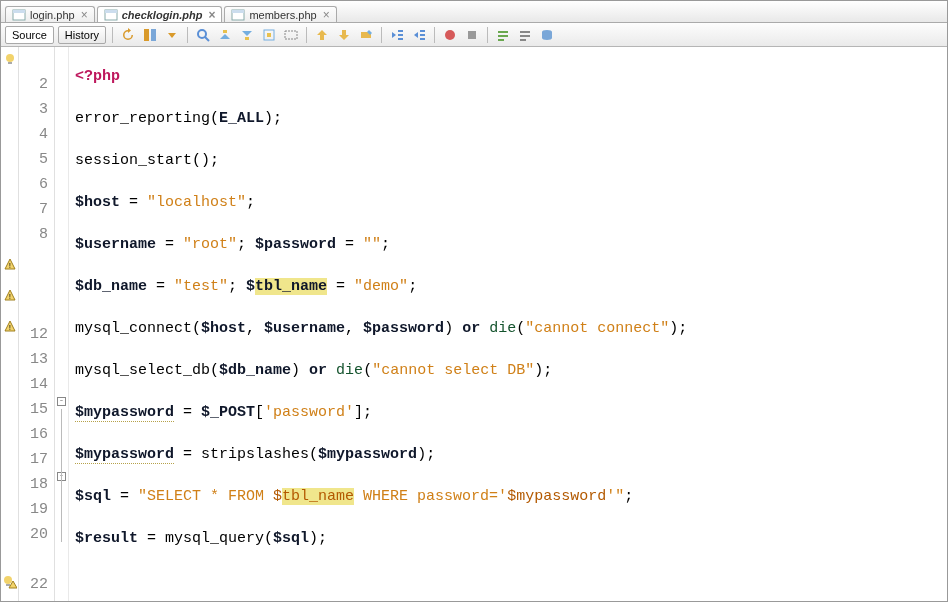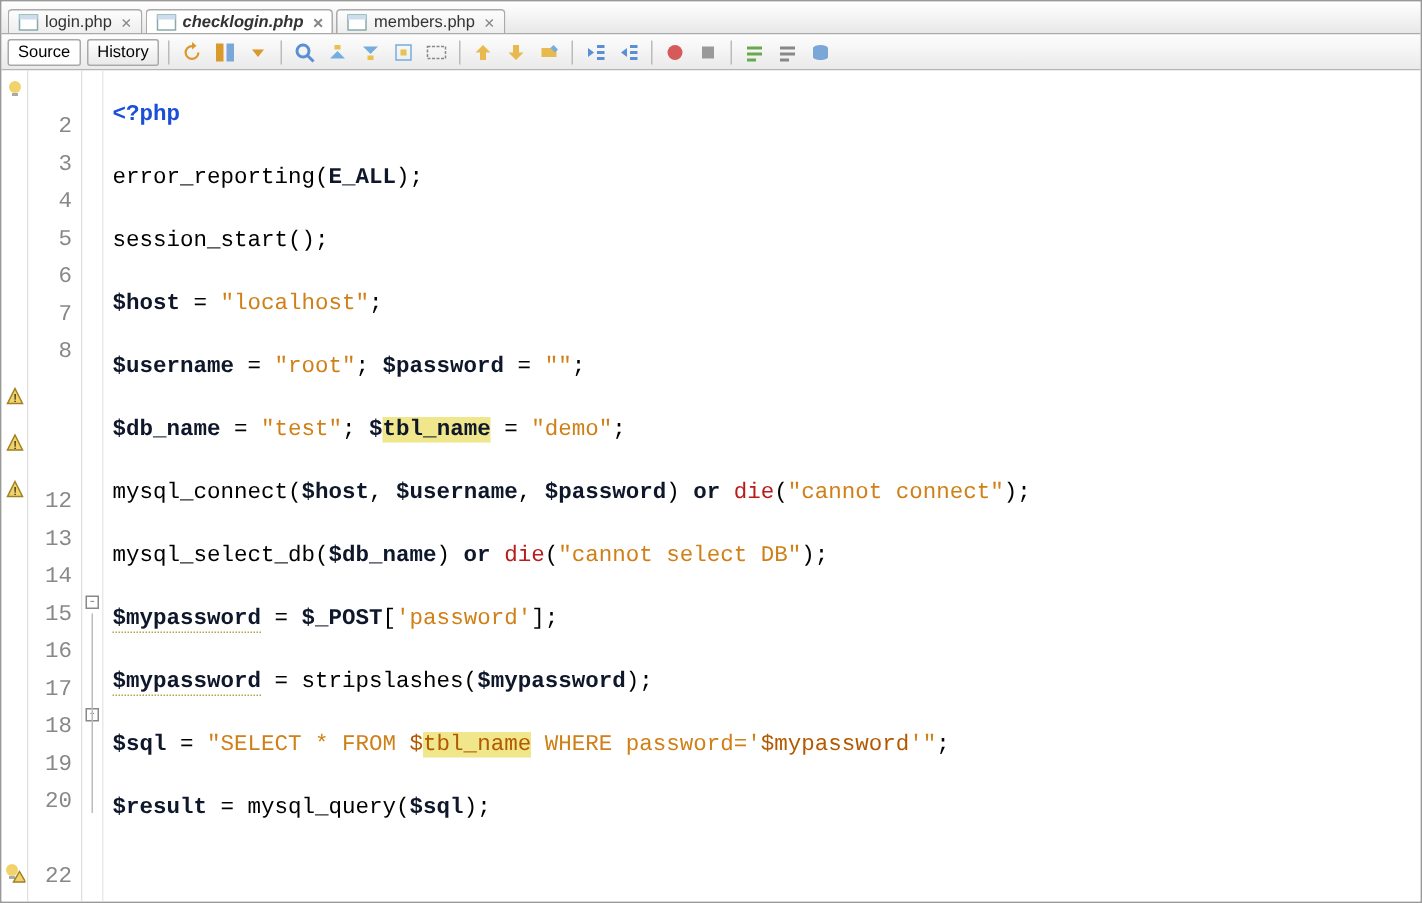--- a/index.html
+++ b/index.html
@@ -15,23 +15,23 @@
   .sep { width: 1px; height: 16px; background: #bbb; margin: 0 2px; }
   .ticon { width: 18px; height: 18px; display:flex; align-items:center; justify-content:center; cursor:pointer; border-radius:2px;}
   .editor { display: flex; height: calc(602px - 22px - 24px - 2px); font-family: "Courier New", monospace; font-size: 15px; }
   .gutter { width: 36px; background: #fff; border-right: 1px solid #e0e0e0; text-align: right; padding-right: 6px; color: #888; }
   .marks { width: 18px; background: #fff; border-right: 1px solid #e0e0e0; text-align:center; color:#888;}
   .fold  { width: 14px; background: #fff; border-right: 1px solid #e9e9e9; text-align:center; color:#888; position:relative;}
   .fold-box{ width:9px;height:9px;border:1px solid #888;background:#fff;font-size:9px;line-height:7px;text-align:center;margin:auto;cursor:pointer;}
   .fold-line{ position:absolute; left:6px; width:1px; background:#bbb;}
   .code { flex: 1; padding-left: 6px; white-space: pre; background:#fff; }
   .row { height: 25px; line-height: 25px; }
-  .k-bold { font-weight: bold; color:#1d4ed8; }
+  .k-bold { font-weight: bold; color:#be185d; }
   .k-kw   { color: #0f172a; font-weight: bold; }
-  .k-kw2  { color: #b91c1c; }
+  .k-kw2  { color: #14532d; }
   .k-str  { color: #d08018; }
   .k-idx  { color: #b35900; }
   .hl     { background: #f0e68c; }
   .uline  { border-bottom:1px dotted #b6a24a; }
   svg{display:block}
 </style>
 </head>
 <body>
 
 <div class="tabbar">

